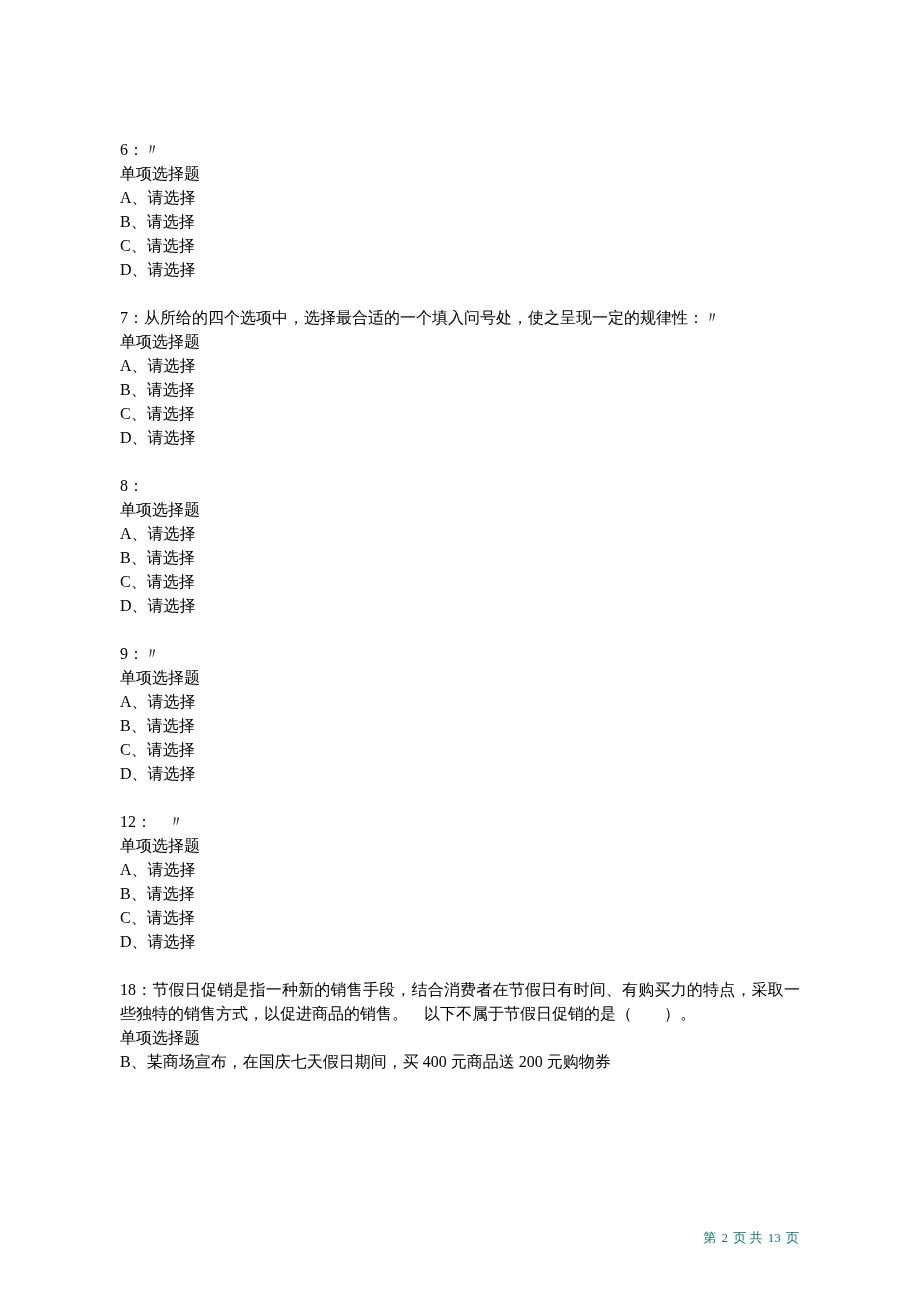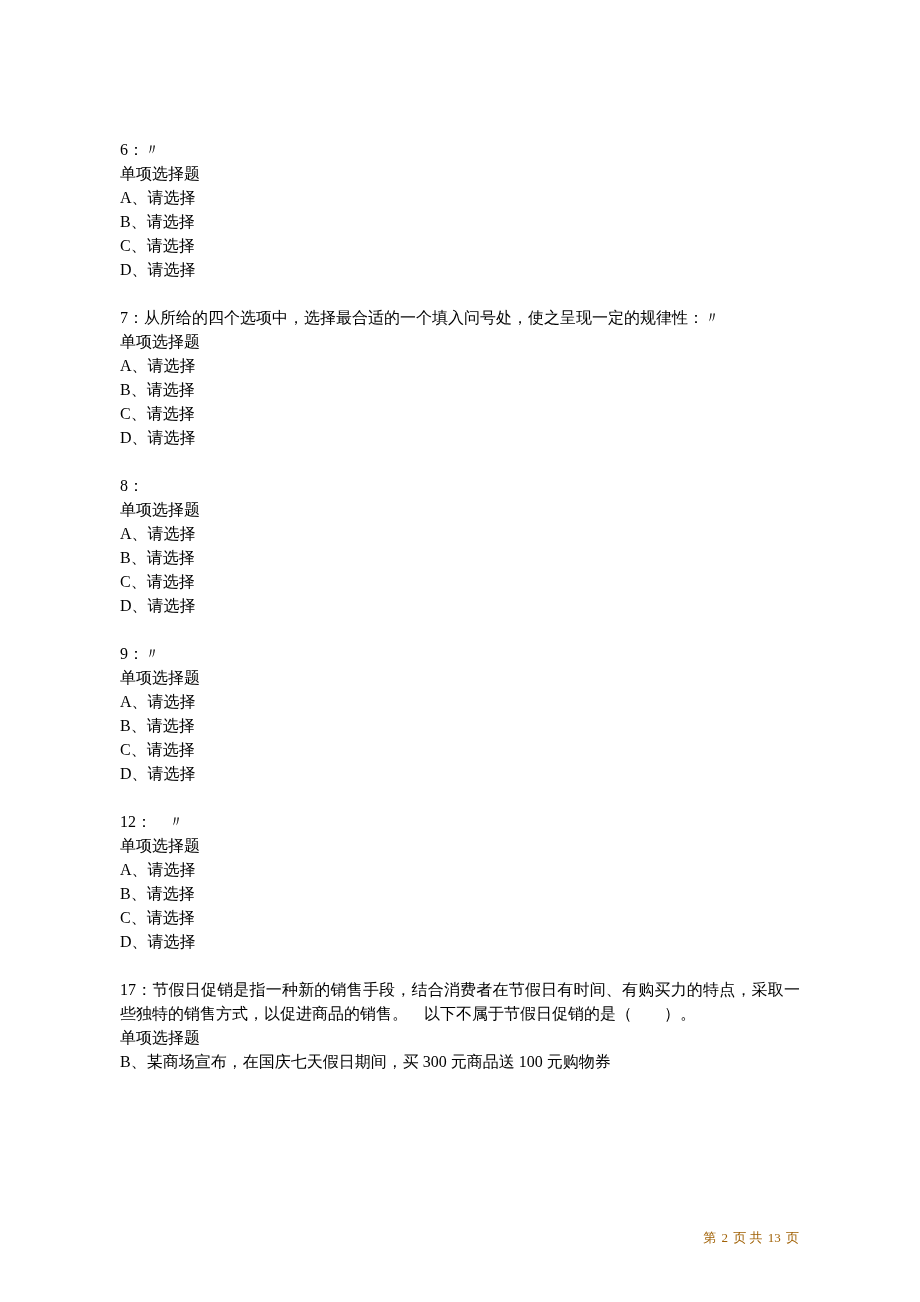--- a/index.html
+++ b/index.html
@@ -24,21 +24,21 @@
     margin-bottom: 24px;
   }
   .q-line {
     text-align: justify;
   }
   .footer {
     position: absolute;
     bottom: 55px;
     right: 120px;
     font-size: 13px;
-    color: #a16207;
+    color: #0f766e;
     font-family: "SimSun", "宋体", serif;
   }
   .footer span {
     margin: 0 1px;
   }
 </style>
 </head>
 <body>
 
 <div class="page">
@@ -83,23 +83,23 @@
     <div class="question-block">
       <div class="q-line"><span>12：</span><span>　〃</span></div>
       <div class="q-line">单项选择题</div>
       <div class="q-line">A、请选择</div>
       <div class="q-line">B、请选择</div>
       <div class="q-line">C、请选择</div>
       <div class="q-line">D、请选择</div>
     </div>
 
     <div class="question-block">
-      <div class="q-line"><span>17：</span><span>节假日促销是指一种新的销售手段，结合消费者在节假日有时间、有购买力的特点，采取一些独特的销售方式，以促进商品的销售。　以下不属于节假日促销的是（　　）。</span></div>
+      <div class="q-line"><span>18：</span><span>节假日促销是指一种新的销售手段，结合消费者在节假日有时间、有购买力的特点，采取一些独特的销售方式，以促进商品的销售。　以下不属于节假日促销的是（　　）。</span></div>
       <div class="q-line">单项选择题</div>
-      <div class="q-line">B、某商场宣布，在国庆七天假日期间，买 300 元商品送 100 元购物券</div>
+      <div class="q-line">B、某商场宣布，在国庆七天假日期间，买 400 元商品送 200 元购物券</div>
     </div>
 
   </div>
 
   <div class="footer">
     <span>第</span>
     <span>2</span>
     <span>页 共</span>
     <span>13</span>
     <span>页</span>

